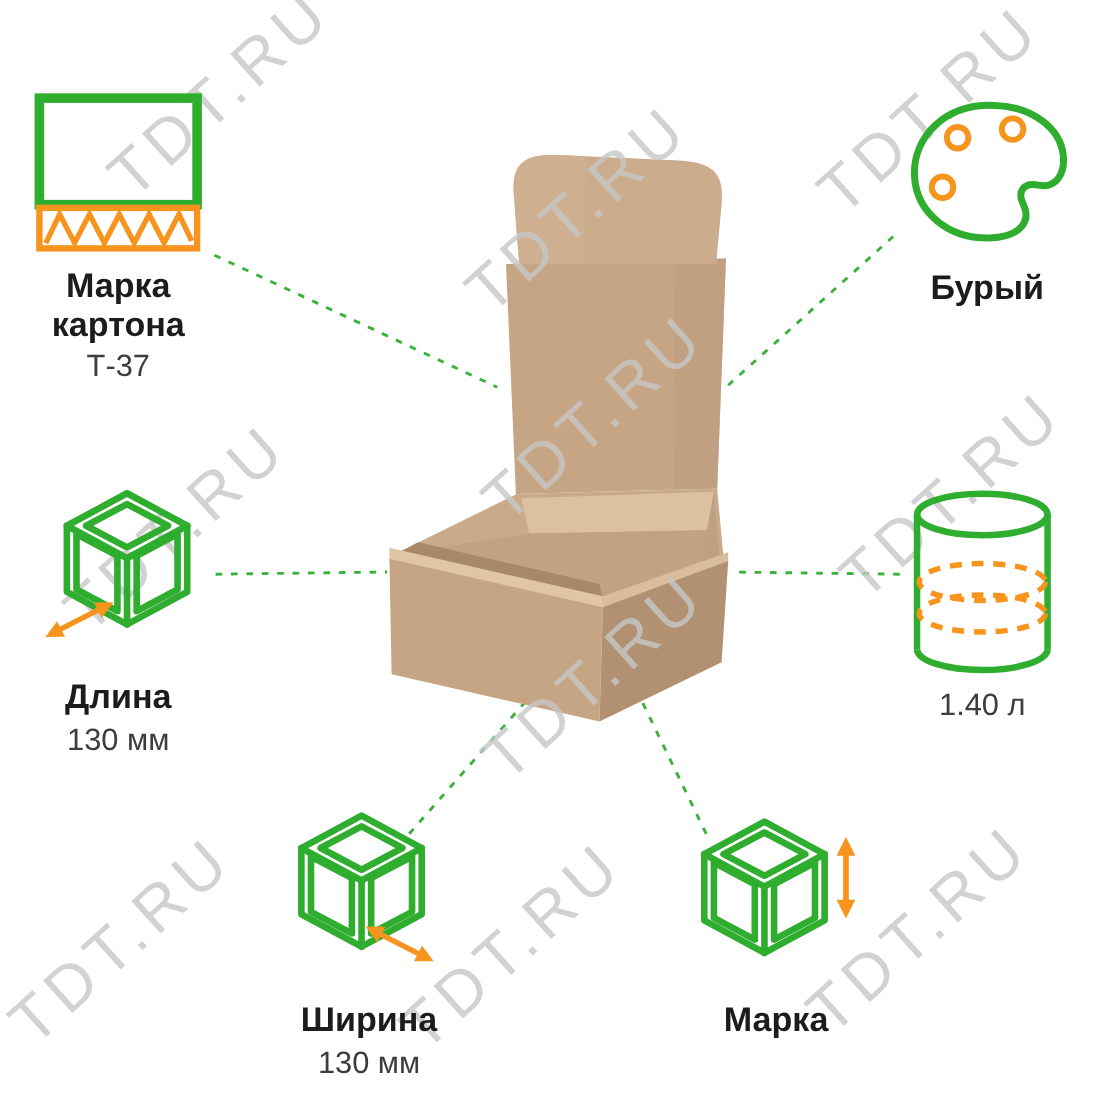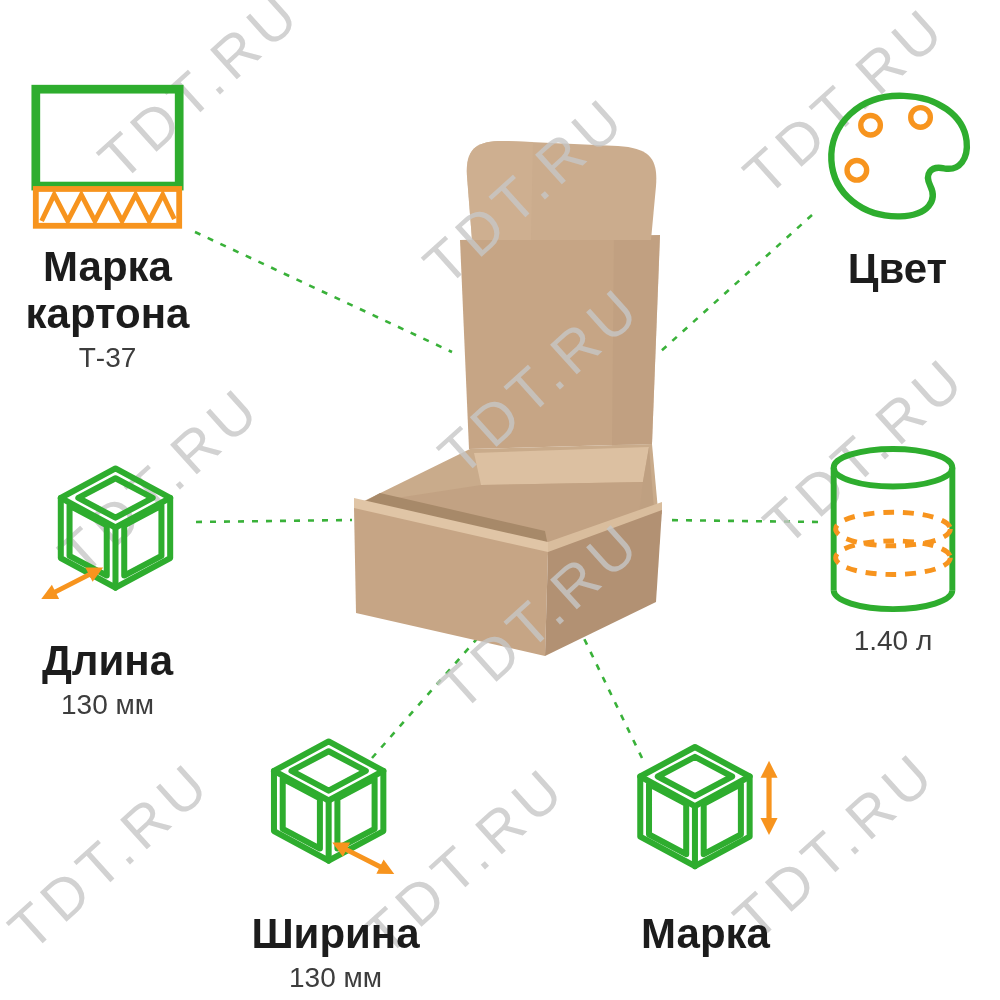--- a/index.html
+++ b/index.html
@@ -8,21 +8,21 @@
   .layer{position:absolute;left:0;top:0;width:1000px;height:1000px;}
   
   .dash{stroke:var(--green,#2EAD2E);stroke-width:2.6;stroke-dasharray:6 8;fill:none;opacity:.95;}
   
   .wm{position:absolute;transform:translate(-50%,-50%) rotate(-42deg);
       font-size:58px;letter-spacing:7px;color:var(--wm,#C6C6C6);opacity:.8;
       white-space:nowrap;font-weight:400;pointer-events:none;}
   
   .feature{position:absolute;text-align:center;}
   .feature .icon{display:block;margin:0 auto;}
-  .feature .title{font-weight:bold;font-size:42px;line-height:1.12;color:var(--text,#1C1C1C);
+  .feature .title{font-weight:bold;font-size:31px;line-height:1.12;color:var(--text,#1C1C1C);
                   white-space:pre-line;margin-top:12px;}
   .feature .value{font-size:28px;color:var(--text_value,#3D3D3D);margin-top:5px;line-height:1.15;}
   
   .st-green{stroke:var(--green,#2EAD2E);fill:none;}
   .st-orange{stroke:var(--orange,#F7941E);fill:none;}
 </style>
 </head>
 <body>
 
 <div class="stage">
@@ -100,24 +100,24 @@
     <div class="value">Т-37</div>
   </div>
 
   <div class="feature" style="left:805px;top:88px;width:185px">
     <svg class="icon" width="160" height="145" viewBox="0 0 160 148">
       <path class="st-green" stroke-width="6.5" stroke-linejoin="round" d="M86,8 C40,6 10,38 12,74 C14,108 44,132 82,131 C112,130 120,114 113,100 C107,88 113,79 127,82 C143,85 152,72 150,54 C147,28 120,9 86,8 Z"></path>
       <circle class="st-orange" stroke-width="5.5" cx="52" cy="38" r="10"></circle>
       <circle class="st-orange" stroke-width="5.5" cx="103" cy="30" r="10"></circle>
       <circle class="st-orange" stroke-width="5.5" cx="38" cy="84" r="10"></circle>
     </svg>
-    <div class="title">Цвет</div>
+    <div class="title">Бурый</div>
   </div>
 
-  <div class="feature" style="left:15px;top:460px;width:185px">
+  <div class="feature" style="left:15px;top:440px;width:185px">
     <svg class="icon" width="160" height="165" viewBox="0 0 160 178">
       <use href="#cube-sym" transform="translate(22,2) scale(1.18)"></use>
       <use href="#arrow-sym" transform="translate(8,150) rotate(-27) scale(0.75)"></use>
     </svg>
     <div class="title">Длина</div>
     <div class="value">130 мм</div>
   </div>
 
   <div class="feature" style="left:798px;top:442px;width:190px">
     <svg class="icon" width="134" height="178" viewBox="0 0 134 180">

